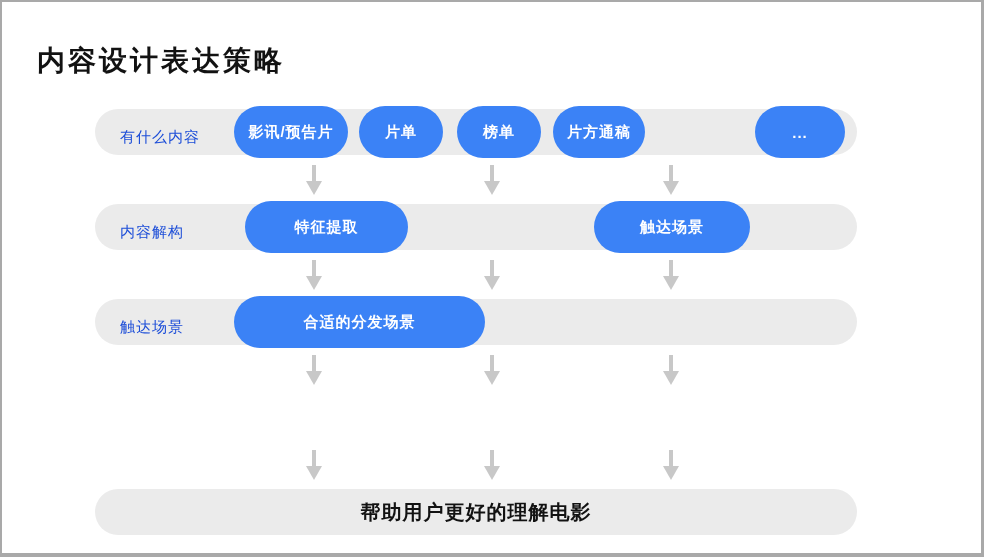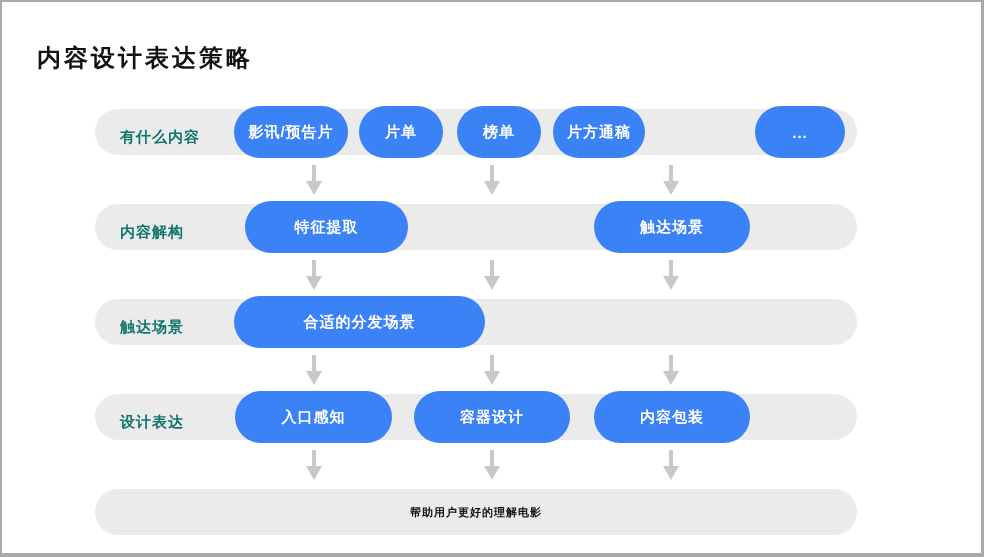--- a/index.html
+++ b/index.html
@@ -16,21 +16,21 @@
     border: 2px solid #a9a9a9;
     border-right-width: 3px;
     border-bottom-width: 4px;
     background: #ffffff;
     overflow: hidden;
   }
   .title {
     position: absolute;
     left: 35px;
     top: 40px;
-    font-size: 24px;
+    font-size: 28px;
     font-weight: bold;
     color: #121212;
     letter-spacing: 3px;
     white-space: nowrap;
   }
   .track {
     position: absolute;
     left: 93px;
     width: 762px;
     height: 46px;
@@ -38,22 +38,22 @@
     border-radius: 24px;
   }
   .row-label {
     position: absolute;
     left: 25px;
     top: 0;
     height: 57px;
     display: flex;
     align-items: center;
     font-size: 15px;
-    font-weight: bold;
-    color: #0f766e;
+    font-weight: normal;
+    color: #1d4ed8;
     letter-spacing: 1px;
     white-space: nowrap;
   }
   .pill {
     position: absolute;
     top: -3px;
     height: 52px;
     background: #3b82f6;
     border-radius: 26px;
     display: flex;
@@ -68,21 +68,21 @@
   }
   .footer-text {
     position: absolute;
     left: 0;
     top: 0;
     width: 100%;
     height: 46px;
     display: flex;
     align-items: center;
     justify-content: center;
-    font-size: 11px;
+    font-size: 20px;
     font-weight: bold;
     color: #121212;
     letter-spacing: 1px;
   }
   .arrow {
     position: absolute;
     width: 18px;
     height: 30px;
     line-height: 0;
   }
@@ -106,26 +106,20 @@
     <span class="row-label">内容解构</span>
   <div class="pill" style="left: 150px; width: 163px; text-align: right;">特征提取</div>
       <div class="pill" style="left: 499px; width: 156px;">触达场景</div>
     </div>
 
   <div class="track" id="row-2" style="top:297px;">
     <span class="row-label">触达场景</span>
   <div class="pill" style="left: 139px; width: 251px;">合适的分发场景</div>
     </div>
 
-  <div class="track" id="row-3" style="top:392px;">
-    <span class="row-label">设计表达</span>
-  <div class="pill" style="left: 140px; width: 157px;">入口感知</div>
-      <div class="pill" style="left: 319px; width: 156px;">容器设计</div>
-      <div class="pill" style="left: 499px; width: 156px;">内容包装</div>
-    </div>
 
   <div class="track" id="row-footer" style="top:487px;">
     <div class="footer-text">帮助用户更好的理解电影</div>
   </div>
 
   <div id="arrows-layer">
       <div class="arrow" style="left: 303px; top: 163px;"><svg width="18" height="30" viewBox="0 0 18 30" xmlns="http://www.w3.org/2000/svg">
           <rect x="7" y="0" width="4" height="17" fill="#c8c8c8"></rect>
           <polygon points="1,16 17,16 9,30" fill="#c8c8c8"></polygon>
         </svg></div>

